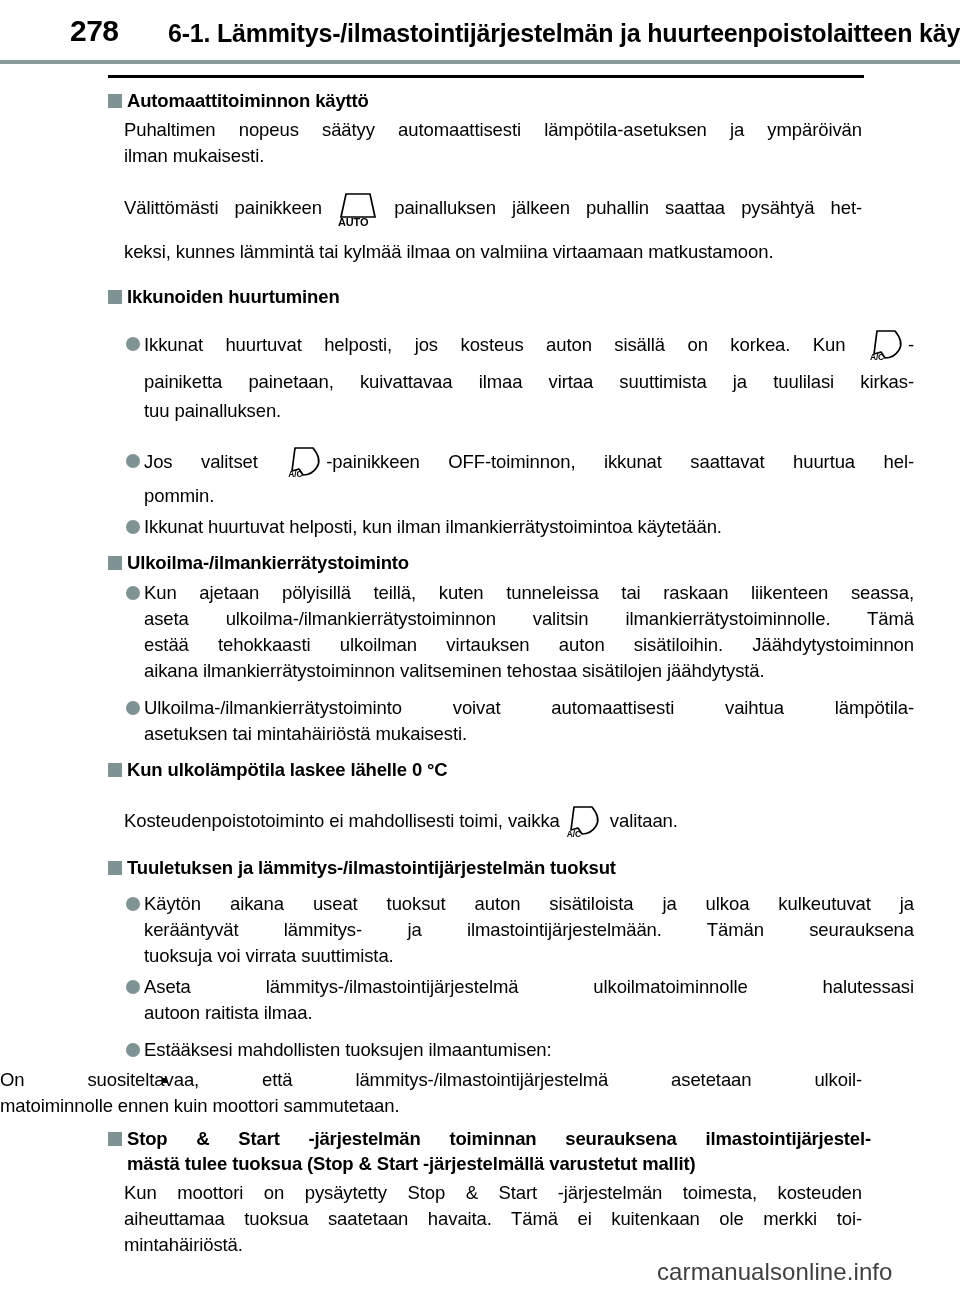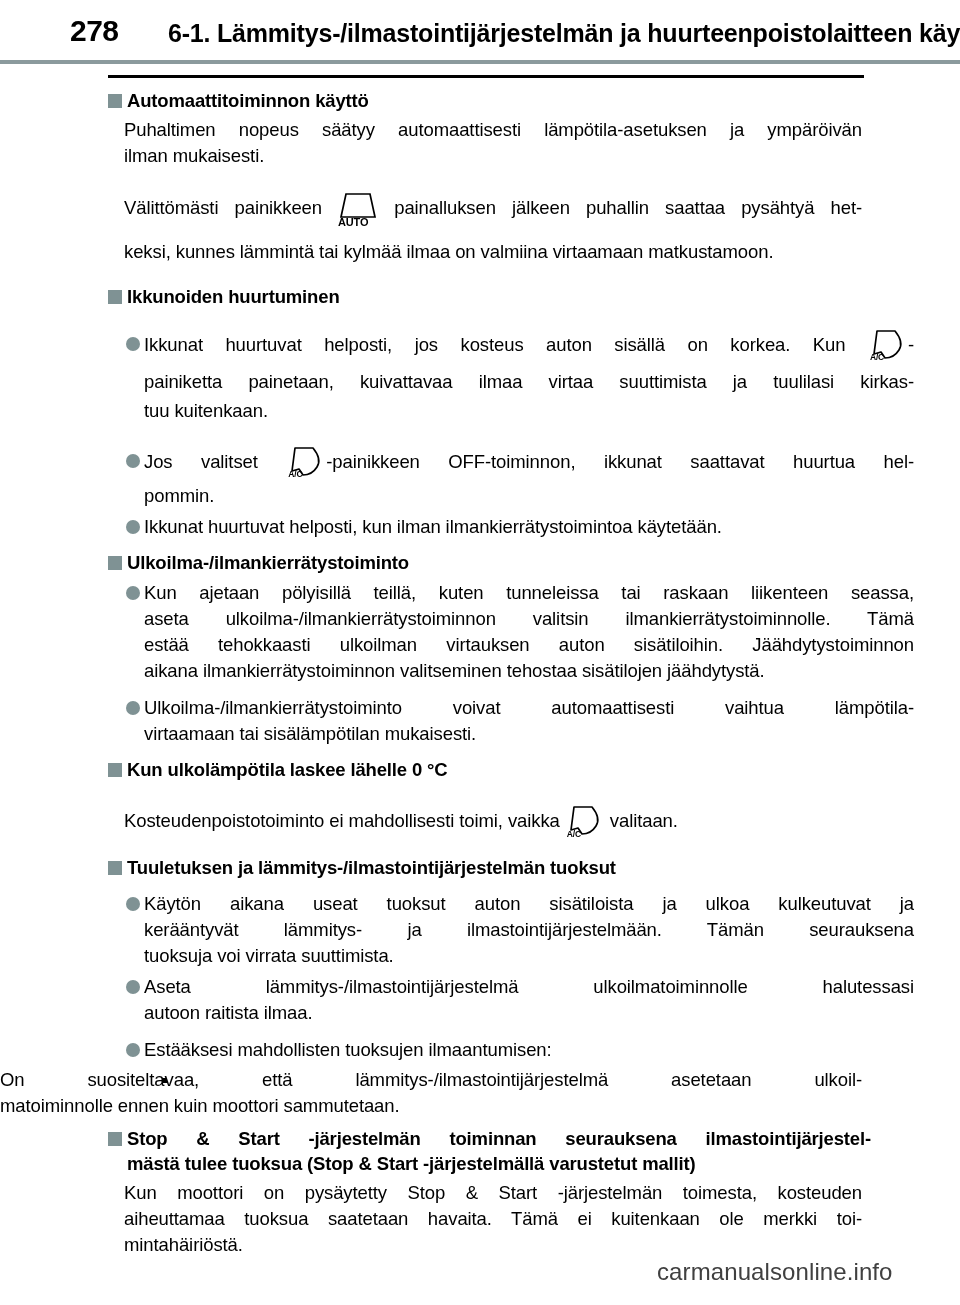--- a/index.html
+++ b/index.html
@@ -245,21 +245,21 @@
       <span class="sq"></span>
       <span class="txt">Ikkunoiden huurtuminen</span>
     </div>
 
     <div class="b-block lh-big" style="margin-top:14px">
       <span class="dot lowered"></span>
       <span class="jline"><span>Ikkunat huurtuvat helposti, jos kosteus auton sisällä on korkea. Kun</span>&nbsp;<span class="btn-icon btn-ac"><svg width="40" height="32" viewBox="0 0 40 32">
               <path d="M9,3 L27,3 Q36,14 31,22 Q26,30 17,30 L13,24 L6,26 Z" fill="#ffffff" stroke="#000000" stroke-width="1.7" stroke-linejoin="round"></path>
             </svg><span class="lbl">A/C</span></span><span>-</span></span>
       <span class="jline" style="line-height:32px">painiketta painetaan, kuivattavaa ilmaa virtaa suuttimista ja tuulilasi kirkas-</span>
-      <span class="jline last" style="line-height:26px">tuu kuitenkaan.</span>
+      <span class="jline last" style="line-height:26px">tuu painalluksen.</span>
     </div>
 
     <div class="b-block lh-big" style="margin-top:16px">
       <span class="dot lowered"></span>
       <span class="jline"><span>Jos valitset</span>&nbsp;<span class="btn-icon btn-ac"><svg width="40" height="32" viewBox="0 0 40 32">
               <path d="M9,3 L27,3 Q36,14 31,22 Q26,30 17,30 L13,24 L6,26 Z" fill="#ffffff" stroke="#000000" stroke-width="1.7" stroke-linejoin="round"></path>
             </svg><span class="lbl">A/C</span></span><span>-painikkeen OFF-toiminnon, ikkunat saattavat huurtua hel-</span></span>
       <span class="jline last" style="line-height:26px">pommin.</span>
     </div>
 
@@ -277,21 +277,21 @@
       <span class="dot"></span>
       <span class="jline">Kun ajetaan pölyisillä teillä, kuten tunneleissa tai raskaan liikenteen seassa,</span>
       <span class="jline">aseta ulkoilma-/ilmankierrätystoiminnon valitsin ilmankierrätystoiminnolle. Tämä</span>
       <span class="jline">estää tehokkaasti ulkoilman virtauksen auton sisätiloihin. Jäähdytystoiminnon</span>
       <span class="jline last">aikana ilmankierrätystoiminnon valitseminen tehostaa sisätilojen jäähdytystä.</span>
     </div>
 
     <div class="b-block">
       <span class="dot"></span>
       <span class="jline">Ulkoilma-/ilmankierrätystoiminto voivat automaattisesti vaihtua lämpötila-</span>
-      <span class="jline last">virtaamaan tai sisälämpötilan mukaisesti.</span>
+      <span class="jline last">asetuksen tai mintahäiriöstä mukaisesti.</span>
     </div>
 
     <div class="h-block">
       <span class="sq"></span>
       <span class="txt">Kun ulkolämpötila laskee lähelle 0 °C</span>
     </div>
 
     <div class="p-block loose lh-big">
       <span class="jline last"><span>Kosteudenpoistotoiminto ei mahdollisesti toimi, vaikka</span>&nbsp;<span class="btn-icon btn-ac"><svg width="40" height="32" viewBox="0 0 40 32">
               <path d="M9,3 L27,3 Q36,14 31,22 Q26,30 17,30 L13,24 L6,26 Z" fill="#ffffff" stroke="#000000" stroke-width="1.7" stroke-linejoin="round"></path>

